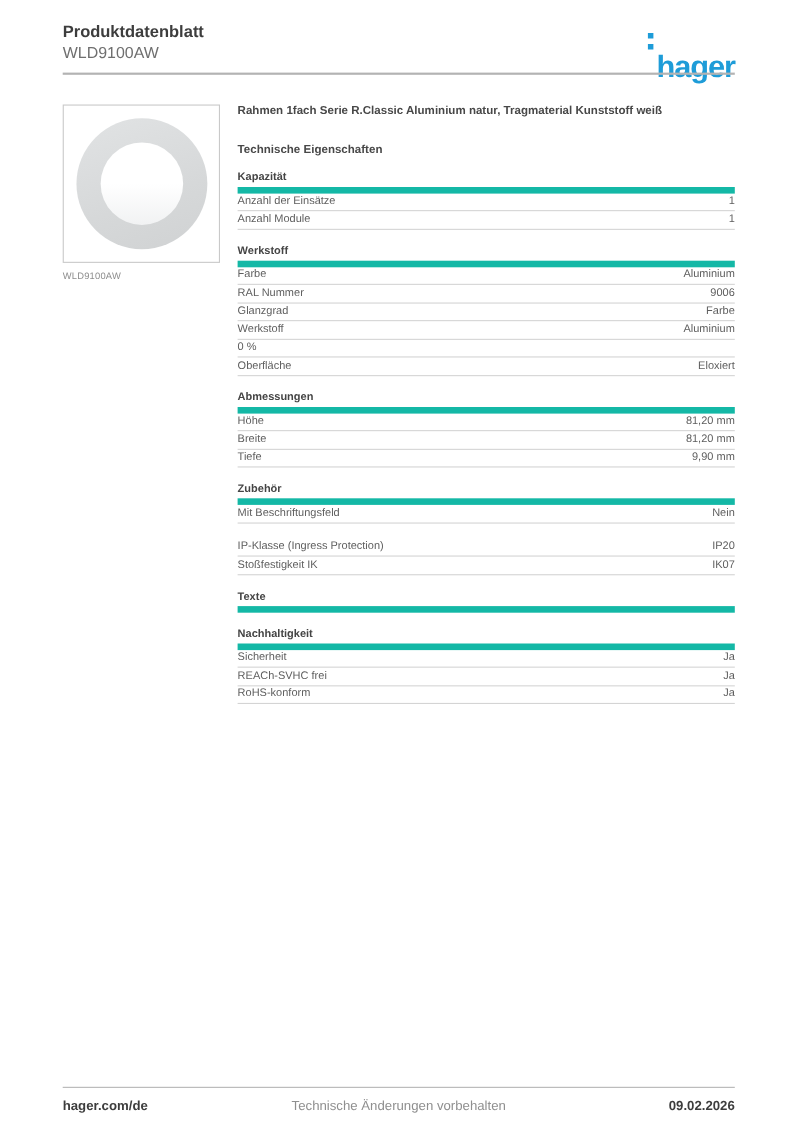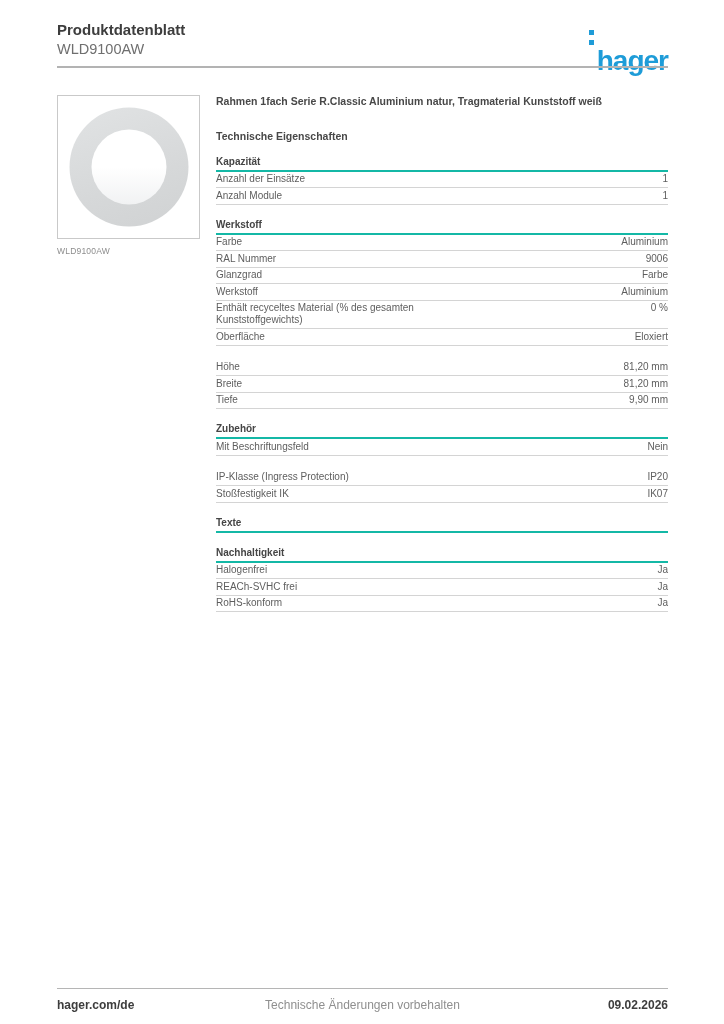--- a/index.html
+++ b/index.html
@@ -51,21 +51,21 @@
   .image-caption { margin-top: 7px; font-size: 8.5px; color: #8d8d8d; letter-spacing: 0.2px; }
 
   .spec-col { flex: 1; margin-left: 16px; }
   .product-title { font-size: 10.5px; font-weight: bold; color: #484848; line-height: 1.3; }
   .tech-heading { margin-top: 21px; font-size: 10.5px; font-weight: bold; color: #484848; }
 
   .spec-section { margin-top: 14px; }
   .spec-section:first-of-type { margin-top: 14px; }
   .section-title {
     font-size: 10px; font-weight: bold; color: #454545;
-    padding-bottom: 3px; border-bottom: 2px solid #14b8a6;
+    padding-bottom: 3px; border-bottom: 6px solid #14b8a6;
   }
   .spec-row {
     display: flex; justify-content: space-between; align-items: flex-start;
     padding: 1.5px 0 2px 0; border-bottom: 1px solid #d4d4d4;
     font-size: 10px; line-height: 12px; color: #5e5e5e; gap: 36px;
   }
   .row-label { max-width: 228px; padding-right: 10px; }
   .row-value { text-align: right; white-space: pre-line; }
 
   
@@ -134,29 +134,29 @@
   </div>
             <div class="spec-row">
     <span class="row-label">Glanzgrad</span>
     <span class="row-value">Farbe</span>
   </div>
             <div class="spec-row">
     <span class="row-label">Werkstoff</span>
     <span class="row-value">Aluminium</span>
   </div>
             <div class="spec-row">
-    <span class="row-label">Enthält recyceltes Material (% des gesamten Kunststoffgewichts)</span>
     <span class="row-value">0 %</span>
   </div>
             <div class="spec-row">
     <span class="row-label">Oberfläche</span>
     <span class="row-value">Eloxiert</span>
   </div>
           </div>
           <div class="spec-section">
+    <div class="section-title">Abmessungen</div>
   <div class="spec-row">
     <span class="row-label">Höhe</span>
     <span class="row-value">81,20 mm</span>
   </div>
             <div class="spec-row">
     <span class="row-label">Breite</span>
     <span class="row-value">81,20 mm</span>
   </div>
             <div class="spec-row">
     <span class="row-label">Tiefe</span>
@@ -179,21 +179,21 @@
     <span class="row-label">Stoßfestigkeit IK</span>
     <span class="row-value">IK07</span>
   </div>
           </div>
           <div class="spec-section">
     <div class="section-title">Texte</div>
           </div>
           <div class="spec-section">
     <div class="section-title">Nachhaltigkeit</div>
   <div class="spec-row">
-    <span class="row-label">Halogenfrei</span>
+    <span class="row-label">Sicherheit</span>
     <span class="row-value">Ja</span>
   </div>
             <div class="spec-row">
     <span class="row-label">REACh-SVHC frei</span>
     <span class="row-value">Ja</span>
   </div>
             <div class="spec-row">
     <span class="row-label">RoHS-konform</span>
     <span class="row-value">Ja</span>
   </div>

